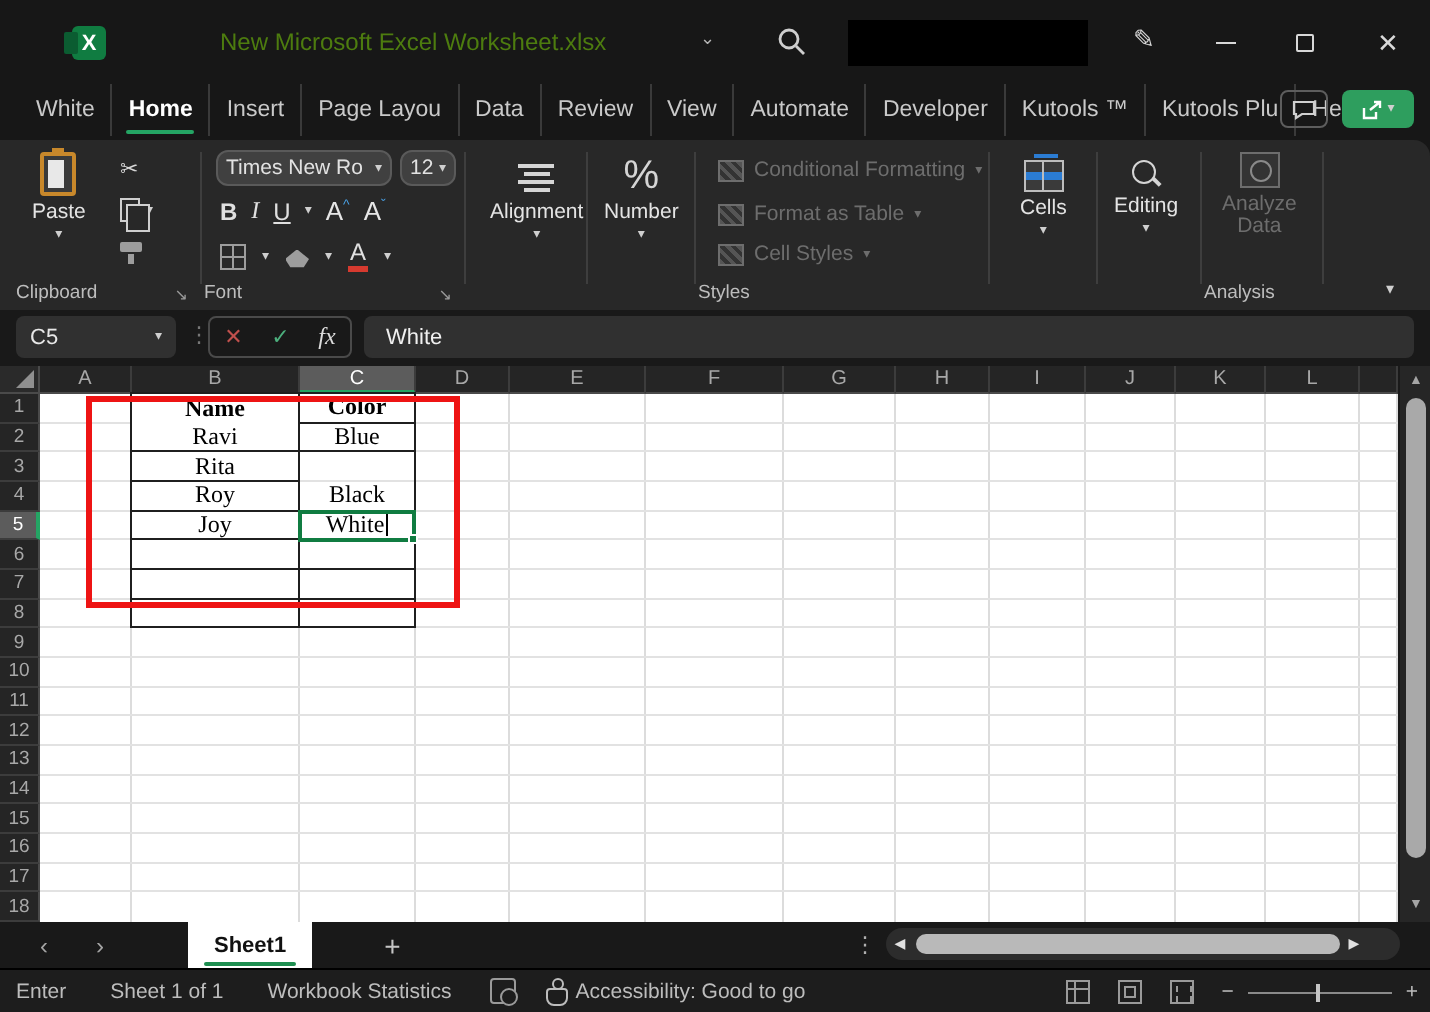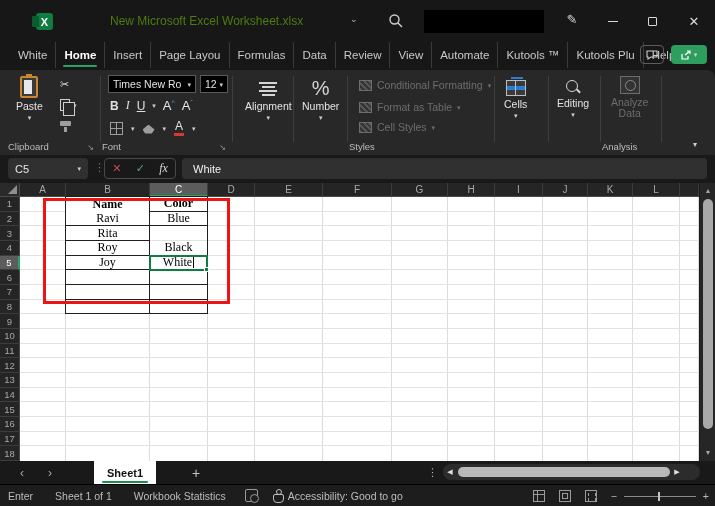--- a/index.html
+++ b/index.html
@@ -53,21 +53,21 @@
   .paste-icon::before { content:""; position:absolute; left:2px; top:2px; width:8px; height:14px; background:#e8e8e8; }
   .paste-icon::after { content:""; position:absolute; left:4px; top:-4px; width:6px; height:3px; background:#c8882b; }
   .mini-col { position:absolute; left:52px; top:6px; display:flex; flex-direction:column; gap:5px; }
   .mini-btn { display:flex; align-items:center; gap:3px; height:16px; color:#d8d8d8; font-size:11px; }
   .copy-icon { width:10px; height:12px; border:1px solid #cfcfcf; position:relative; }
   .copy-icon::before { content:""; position:absolute; left:2px; top:2px; width:10px; height:12px; border:1px solid #cfcfcf; background:#282828; }
   .painter-icon { width:11px; height:11px; position:relative; }
   .painter-icon::before { content:""; position:absolute; left:0; top:0; width:11px; height:5px; background:#9d9d9d; border-radius:1px; }
   .painter-icon::after { content:""; position:absolute; left:4px; top:6px; width:3px; height:5px; background:#9d9d9d; }
   
-  .selbox { position:absolute; height:18px; background:#000000; border:1px solid #5a5a5a; border-radius:0;
+  .selbox { position:absolute; height:18px; background:#404040; border:1px solid #5a5a5a; border-radius:6px;
     display:flex; align-items:center; font-size:10.5px; color:#e2e2e2; padding:0 4px; justify-content:space-between; }
   .fontrow2 { position:absolute; left:8px; top:28px; display:flex; align-items:center; gap:7px; }
   .fbtn { color:#e0e0e0; font-size:12px; display:flex; align-items:flex-end; gap:1px; }
   .fbtn.b { font-weight:bold; } .fbtn.i { font-style:italic; font-family:"Liberation Serif",serif; }
   .fbtn.u { text-decoration:underline; }
   .grow-a { position:relative; font-size:13px; } .grow-a sup { font-size:7px; color:#4aa3e8; }
   .fontrow3 { position:absolute; left:8px; top:50px; display:flex; align-items:center; gap:8px; }
   .border-icon { width:13px; height:13px; border:1px solid #9d9d9d; position:relative; }
   .border-icon::before { content:""; position:absolute; left:5px; top:0; width:1px; height:11px; background:#9d9d9d; }
   .border-icon::after { content:""; position:absolute; left:0; top:5px; width:11px; height:1px; background:#9d9d9d; }
@@ -200,33 +200,33 @@
           <span>Home</span>
           <div class="underline"></div>
         </div>
         <div class="mtab">
           <span>Insert</span>
         </div>
         <div class="mtab">
           <span>Page Layou</span>
         </div>
         <div class="mtab">
-          <span>Formulas</span>
-        </div>
-        <div class="mtab">
           <span>Data</span>
         </div>
         <div class="mtab">
           <span>Review</span>
         </div>
         <div class="mtab">
           <span>View</span>
         </div>
         <div class="mtab">
           <span>Automate</span>
+        </div>
+        <div class="mtab">
+          <span>Developer</span>
         </div>
         <div class="mtab">
           <span>Kutools ™</span>
         </div>
         <div class="mtab">
           <span>Kutools Plu</span>
         </div>
         <div class="mtab">
           <span>Help</span>
         </div>
@@ -340,21 +340,21 @@
         <div class="style-row disabled" style="top:51px;">
           <span class="srow-icon"></span>
           <span>Cell Styles</span>
             <span class="chev">▾</span>
         </div>
         <div class="grp-label">Styles</div>
       </div>
       <div class="gsep" style="left:494px;"></div>
 
       <div class="rgroup" style="left:496px; width:52px;">
-        <div class="bigbtn" style="left:8px; top:10px;">
+        <div class="bigbtn" style="left:14px; top:10px;">
           <div class="cells-icon">
               <span class="cells-topmark"></span>
             </div>
           <span class="lbl">Cells</span>
           <span class="chev">▾</span>
         </div>
       </div>
       <div class="gsep" style="left:548px;"></div>
 
       <div class="rgroup" style="left:550px; width:50px;">

